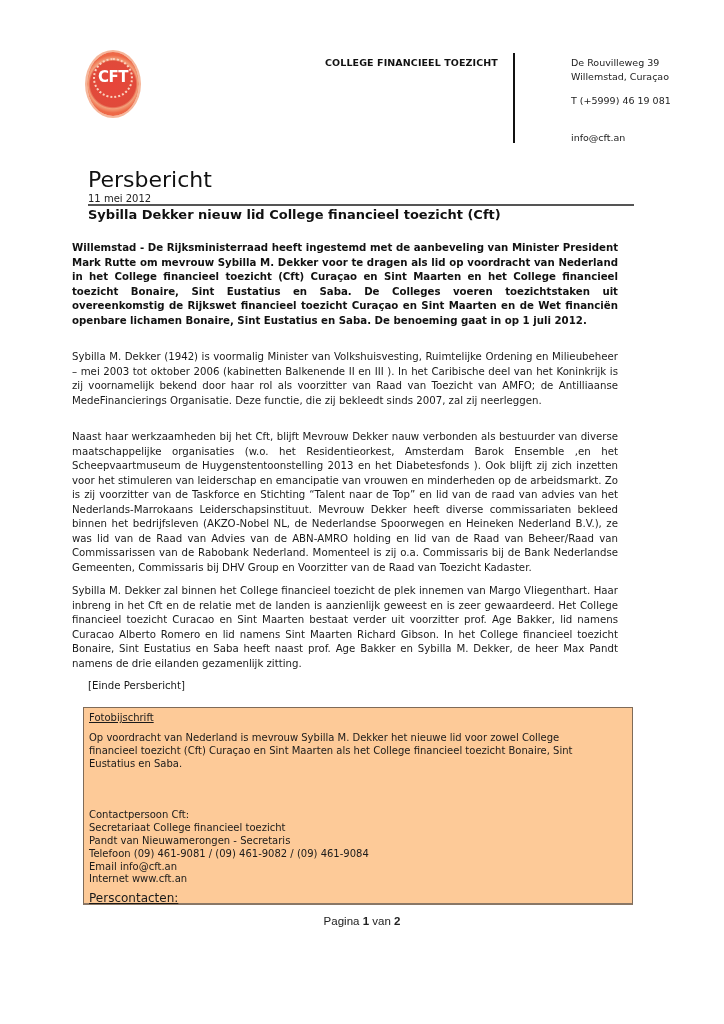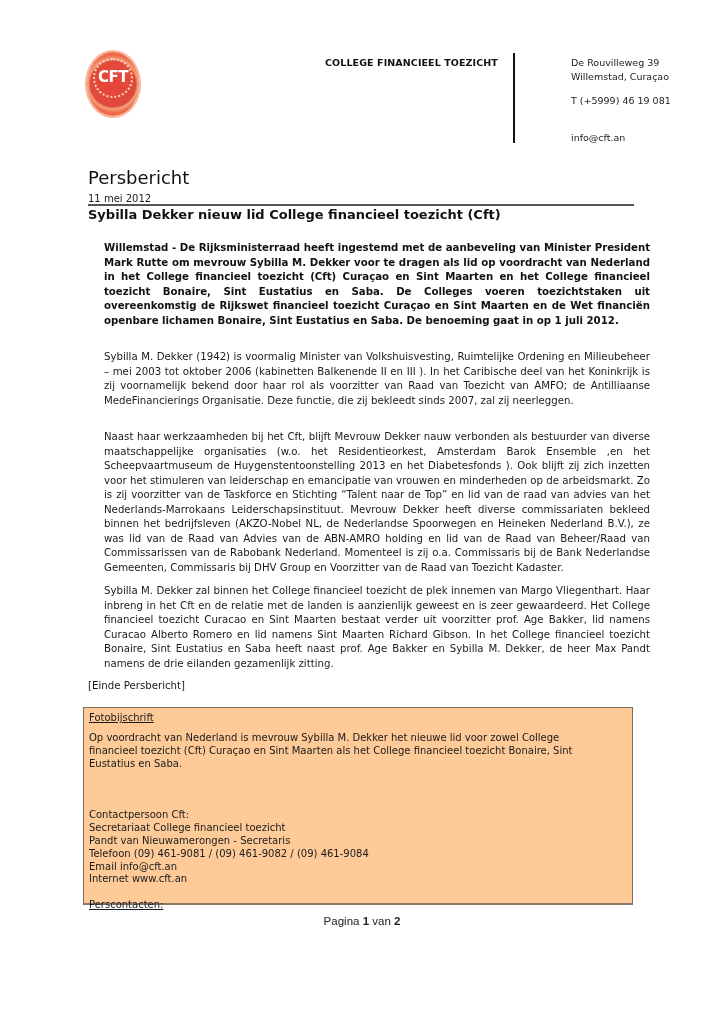--- a/index.html
+++ b/index.html
@@ -8,25 +8,25 @@
   .logo { position: absolute; left: 87px; top: 52px; width: 52px; height: 64px; border-radius: 50%;
           background: radial-gradient(circle, #e8453a 0%, #e04a3a 55%, #f3a07a 60%, #ee6a48 70%, #e9603f 100%);
           box-shadow: 0 0 0 2px #f6b79b; }
   .logo .ring { position: absolute; left: 6px; top: 6px; width: 40px; height: 40px; border-radius: 50%;
                 border: 2px dotted #fbd3bf; box-sizing: border-box; }
   .logo .txt { position: absolute; left: 0; top: 16px; width: 52px; text-align: center; color: #fff;
                font-weight: bold; font-size: 15px; letter-spacing: -0.5px; font-family: "DejaVu Sans", sans-serif; }
   .org-name { position: absolute; left: 325px; top: 57px; font-size: 9.5px; font-weight: bold; color: #111; letter-spacing: 0.1px; }
   .vrule { position: absolute; left: 513px; top: 53px; width: 2px; height: 90px; background: #111; }
   .addr { position: absolute; left: 527px; font-size: 9.5px; color: #222; padding-left: 44px; }
-  .title { position: absolute; left: 88px; top: 167px; font-size: 18px; color: #111; font-weight: normal; }
+  .title { position: absolute; left: 88px; top: 167px; font-size: 22px; color: #111; font-weight: normal; }
   .date { position: absolute; left: 88px; top: 193px; font-size: 10px; color: #222; }
   .hrule { position: absolute; left: 88px; top: 204px; width: 546px; height: 1.5px; background: #555; }
   .headline { position: absolute; left: 88px; top: 207px; font-size: 13px; font-weight: bold; color: #111; }
-  .para { position: absolute; left: 104px; width: 546px; font-size: 10.2px; line-height: 14.5px;
+  .para { position: absolute; left: 72px; width: 546px; font-size: 10.2px; line-height: 14.5px;
           text-align: justify; color: #1a1a1a; }
   .para.bold { font-weight: bold; color: #111; }
   .endnote { position: absolute; left: 88px; top: 680px; font-size: 10.2px; color: #1a1a1a; }
   .box { position: absolute; left: 83px; top: 707px; width: 550px; height: 175px; background: #fdca98;
          border: 1px solid #7f6b58; border-bottom: 2px solid #8a7766; box-sizing: border-box; }
   .box .line { position: absolute; left: 5px; font-size: 10px; color: #1a1a1a; line-height: 13px; }
   .box .u { text-decoration: underline; }
   .box .b { font-weight: bold; }
   .footer { position: absolute; left: 0; width: 724px; top: 915px; text-align: center; font-size: 11.5px;
             color: #222; font-family: Liberation Sans, sans-serif; }
@@ -64,21 +64,21 @@
   <div class="line" style="top:23px">Op voordracht van Nederland is mevrouw Sybilla M. Dekker het nieuwe lid voor zowel College</div>
   <div class="line" style="top:36px">financieel toezicht (Cft) Curaçao en Sint Maarten als het College financieel toezicht Bonaire, Sint</div>
   <div class="line" style="top:49px">Eustatius en Saba.</div>
   <div class="line" style="top:100px">Contactpersoon Cft:</div>
   <div class="line" style="top:113px">Secretariaat College financieel toezicht</div>
   <div class="line" style="top:126px">Pandt van Nieuwamerongen - Secretaris</div>
   <div class="line" style="top:139px">Telefoon (09) 461-9081 / (09) 461-9082 / (09) 461-9084</div>
   <div class="line" style="top:152px">Email info@cft.an</div>
 
 <div style="position: absolute; left: 5px; top: 165px; font-size: 10px; color: rgb(26, 26, 26);">Internet www.cft.an</div>
-    <div style="position: absolute; left: 5px; top: 183px; font-size: 10px; color: rgb(26, 26, 26); text-decoration: underline; display: block; margin-top: 8px;">Perscontacten:</div>
+    <div style="position: absolute; left: 5px; top: 183px; font-size: 12px; color: rgb(26, 26, 26); text-decoration: underline; display: block;">Perscontacten:</div>
   </div>
 
 <div class="footer">
   <span>Pagina</span>
   <b>1</b>
   <span>van</span>
   <b>2</b>
 </div>
 
 <style>

